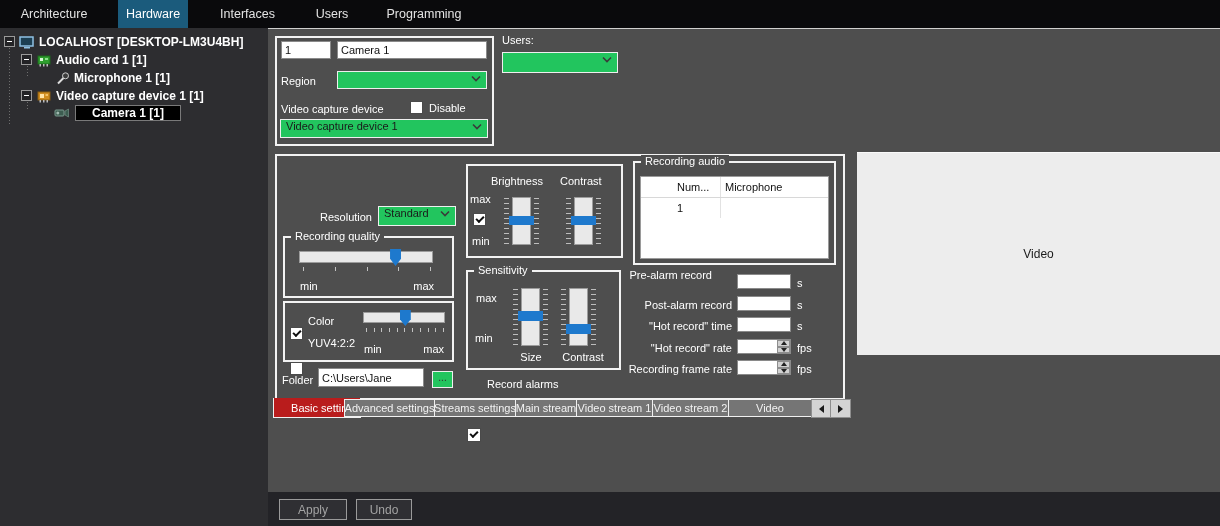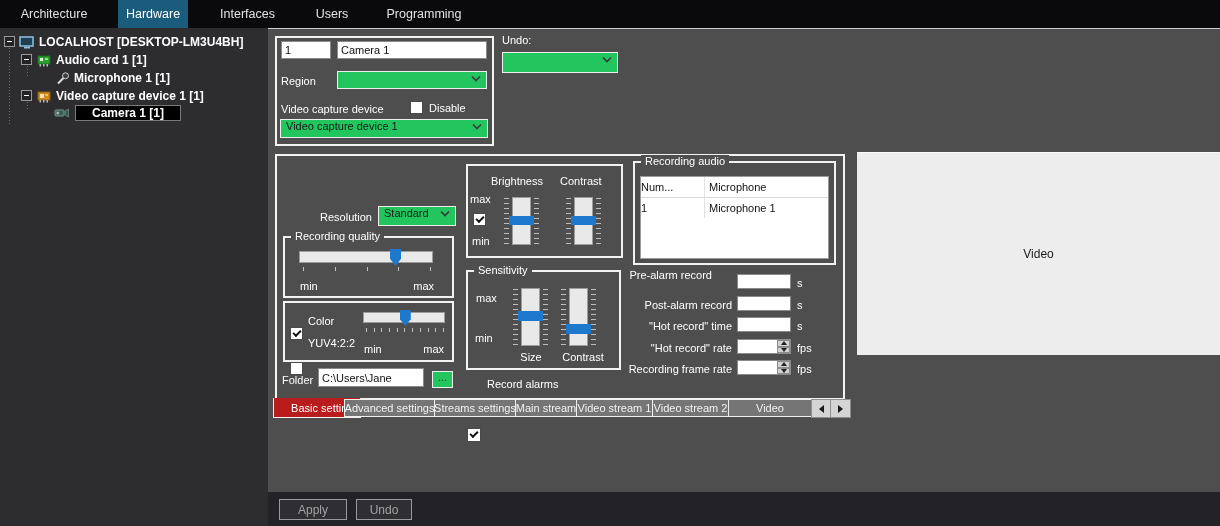--- a/index.html
+++ b/index.html
@@ -40,21 +40,21 @@
           clip-path:polygon(0 0,100% 0,100% 58%,50% 100%,0 58%);left:calc(var(--pos,50)*1% - 5px);}
   .hticks{position:absolute;display:flex;justify-content:space-between;}
   .hticks i{width:1px;height:4px;background:#c2c2c2;}
   .vtrack{background:#e9e9e9;border:1px solid #9c9c9c;position:absolute;}
   .vthumb{position:absolute;left:-4px;width:25px;height:9px;background:#1e79cd;top:calc(var(--pos,50)*1% - 5px);}
   .vticks{position:absolute;width:5px;background:repeating-linear-gradient(to bottom,#bdbdbd 0 1px,transparent 1px 5px);}
   
   .rtable{background:#fff;color:#111;font-size:11px;border:1px solid #9a9a9a;}
   .rt-head{display:flex;border-bottom:1px solid #d8d8d8;height:20px;}
   .rt-row{display:flex;height:20px;}
-  .rt-c1{width:64px;border-right:1px solid #e2e2e2;display:flex;align-items:center;box-sizing:border-box;}
+  .rt-c1{width:44px;border-right:1px solid #e2e2e2;display:flex;align-items:center;box-sizing:border-box;margin-left:36px;}
   .rt-c2{flex:1;display:flex;align-items:center;padding-left:4px;}
   
   .spin{position:absolute;display:flex;flex-direction:column;}
   .sbtn{flex:1;background:#d2d2d2;border:1px solid #8e8e8e;display:flex;align-items:center;justify-content:center;box-sizing:border-box;}
   .tri-up{width:0;height:0;border-left:3px solid transparent;border-right:3px solid transparent;border-bottom:4px solid #222;}
   .tri-down{width:0;height:0;border-left:3px solid transparent;border-right:3px solid transparent;border-top:4px solid #222;}
   
   .btab{position:absolute;background:#757575;border:1px solid #f0f0f0;color:#f2f2f2;font-size:11px;
         display:flex;align-items:center;justify-content:center;white-space:nowrap;overflow:hidden;cursor:default;}
   .btab.selected{background:#b91c1c;border-top:none;color:#fff;padding-left:16px;}
@@ -164,21 +164,21 @@
   <div class="abs lbl" style="left:281px;top:102px;width:122px;height:14px">Video capture device</div>
   <div class="abs cb" style="left:410px;top:101px;width:13px;height:13px"></div>
   <div class="abs lbl" style="left:429px;top:101px;width:50px;height:14px">Disable</div>
   <div class="abs dd" style="left:280px;top:119px;width:208px;height:19px">
     <span>Video capture device 1</span>
     <span class="chev"><svg width="10" height="7">
           <polyline points="1,1.5 5,5.5 9,1.5" fill="none" stroke="#3a3a3a" stroke-width="1.6"></polyline>
         </svg></span>
   </div>
 
-  <div class="abs lbl" style="left:502px;top:33px;width:60px;height:14px">Undo:</div>
+  <div class="abs lbl" style="left:502px;top:33px;width:60px;height:14px">Users:</div>
   <div class="abs dd" style="left:502px;top:52px;width:116px;height:21px">
     <span></span>
     <span class="chev"><svg width="10" height="7">
           <polyline points="1,1.5 5,5.5 9,1.5" fill="none" stroke="#3a3a3a" stroke-width="1.6"></polyline>
         </svg></span>
   </div>
 
   <div class="abs group" style="left:275px;top:154px;width:570px;height:246px"></div>
 
   <div class="abs lbl r" style="left:296px;top:210px;width:76px;height:14px">Resolution</div>
@@ -276,21 +276,20 @@
   <div class="abs group" style="left:633px;top:161px;width:203px;height:104px">
     <span class="legend">Recording audio</span>
   </div>
   <div class="abs rtable" style="left:640px;top:176px;width:189px;height:83px">
     <div class="rt-head">
       <div class="rt-c1">Num...</div>
       <div class="rt-c2">Microphone</div>
     </div>
     <div class="rt-row">
       <div class="rt-c1">1</div>
-      <div class="rt-c2">Microphone 1</div>
     </div>
   </div>
 
   <div class="abs lbl r" style="left:620px;top:268px;width:92px;height:13px">Pre-alarm record</div>
   <input class="abs tb" style="left: 737px; top: 274px; width: 54px; height: 15px;" value="">
   <div class="abs lbl" style="left:797px;top:276px;width:20px;height:13px">s</div>
 
   <div class="abs lbl r" style="left:620px;top:298px;width:112px;height:13px">Post-alarm record</div>
   <input class="abs tb" style="left: 737px; top: 296px; width: 54px; height: 15px;" value="">
   <div class="abs lbl" style="left:797px;top:298px;width:20px;height:13px">s</div>

